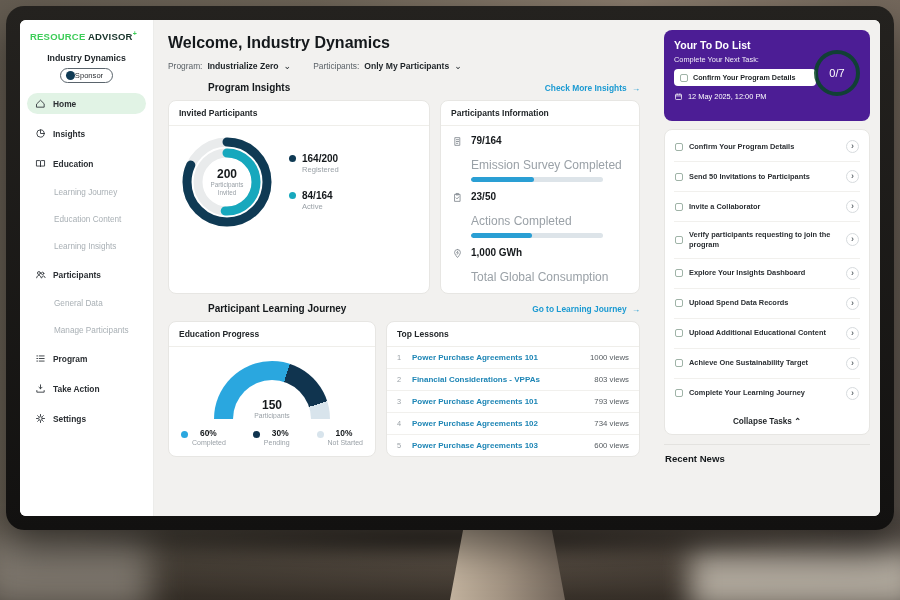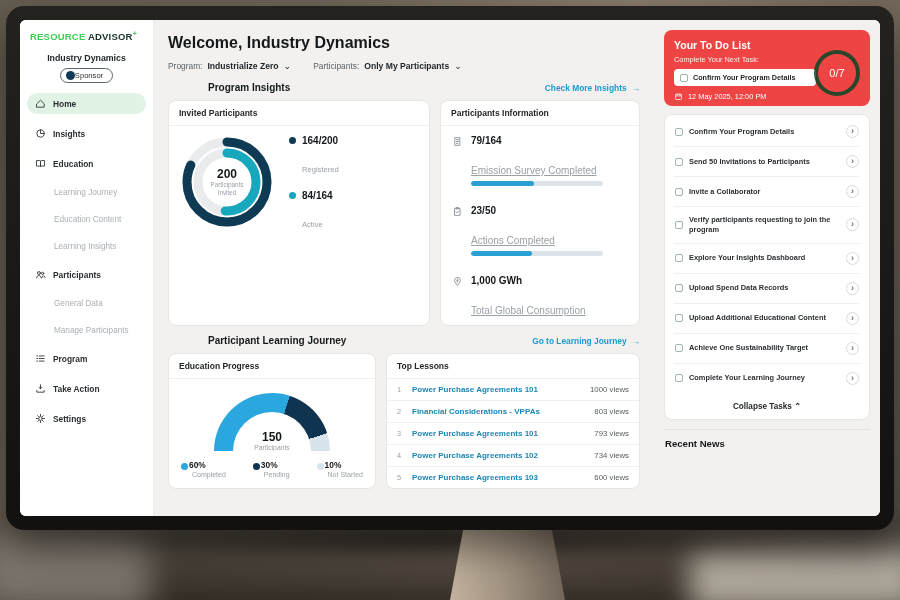--- a/index.html
+++ b/index.html
@@ -67,55 +67,55 @@
   .ring-track{fill:none;stroke:#e9ebec;stroke-width:9;}
   .ring{fill:none;stroke-width:9;stroke-linecap:round;}
   .ring.outer{stroke:#0f3a54;} .ring.inner{stroke:#17a8bd;}
   .donut-center{position:absolute;inset:0;display:flex;flex-direction:column;align-items:center;justify-content:center;text-align:center;}
   .donut-num{font-weight:bold;font-size:12px;color:#15191c;}
   .donut-lab{font-size:6.3px;color:#9aa1a7;width:44px;line-height:1.25;}
   .legend{display:flex;flex-direction:column;gap:16px;}
   .legend-item{display:flex;gap:6px;align-items:flex-start;}
   .dot{width:7px;height:7px;border-radius:50%;margin-top:2px;flex:none;background:#ccc;}
   .leg-val{font-weight:bold;font-size:10px;color:#15191c;}
-  .leg-lab{font-size:7.6px;color:#9aa1a7;margin-top:19px;}
-
-  
-  .pinfo-body{padding:9px 11px;display:flex;flex-direction:column;gap:19px;}
+  .leg-lab{font-size:7.6px;color:#9aa1a7;margin-top:1px;}
+
+  
+  .pinfo-body{padding:9px 11px;display:flex;flex-direction:column;gap:9px;}
   .pstat{display:flex;gap:8px;}
   .picon{width:11px;height:11px;flex:none;margin-top:1px;}
   .picon *{stroke:#8b9298;stroke-width:1;fill:none;stroke-linecap:round;stroke-linejoin:round;}
   .pstat-val{font-weight:bold;font-size:10px;color:#15191c;}
-  .pstat-lab{font-size:10px;color:#9aa1a7;margin-top:19px;text-decoration:underline;}
+  .pstat-lab{font-size:12px;color:#9aa1a7;margin-top:12px;}
   .pbar{width:132px;height:5px;border-radius:3px;background:#dde4e9;margin-top:5px;overflow:hidden;}
   .pbar-fill{height:100%;border-radius:3px;background:#2a9fd4;}
 
   
   .gauge-body{padding:8px 10px 6px;}
   .gauge{position:relative;width:116px;height:58px;overflow:hidden;margin:6px auto 2px;}
   .gauge-fill{width:116px;height:116px;border-radius:50%;}
   .gauge-hole{position:absolute;left:19px;top:19px;width:78px;height:78px;border-radius:50%;background:#fff;}
   .gauge-center{position:absolute;left:0;bottom:0;width:100%;text-align:center;}
   .g-num{font-weight:bold;font-size:12px;color:#15191c;}
   .g-lab{font-size:6.8px;color:#9aa1a7;}
   .gauge-legend{display:flex;justify-content:space-between;padding:7px 2px 2px;}
   .gl-item{display:flex;flex-direction:column;gap:1px;}
-  .gl-top{display:flex;align-items:center;gap:1px;font-weight:bold;font-size:8.4px;color:#15191c;}
+  .gl-top{display:flex;align-items:center;gap:12px;font-weight:bold;font-size:8.4px;color:#15191c;}
   .gl-lab{font-size:7px;color:#9aa1a7;padding-left:11px;}
 
   
   .lesson{display:flex;align-items:center;gap:7px;padding:6px 10px;border-bottom:1px solid #f1f0ed;}
   .lesson:last-child{border-bottom:none;}
   .lesson-rank{color:#9aa1a7;font-size:7.4px;width:8px;flex:none;}
   .lesson-name{color:#1d85b5;font-weight:bold;font-size:8px;flex:1;cursor:pointer;}
   .lesson-views{color:#565c61;font-size:7.8px;white-space:nowrap;}
 
   
   .todo-panel{width:226px;min-width:226px;background:#f2f1ef;padding:10px 10px 6px;display:flex;flex-direction:column;gap:8px;}
-  .todo-green{background:#ef4444;border-radius:8px;padding:9px 10px 5px;color:#fff;position:relative;}
+  .todo-green{background:#4c1d95;border-radius:8px;padding:9px 10px 20px;color:#fff;position:relative;}
   .todo-title{font-weight:bold;font-size:10.5px;}
   .todo-sub{font-size:7.4px;margin:4px 0 5px;opacity:.92;}
   .todo-next{background:#fff;color:#1f2326;border-radius:4px;padding:4px 6px;display:flex;align-items:center;gap:5px;
     font-size:7.2px;font-weight:bold;width:142px;cursor:pointer;}
   .check{width:8px;height:8px;border:1px solid #9fb3a7;border-radius:2px;background:#fff;flex:none;cursor:pointer;}
   .todo-date{display:flex;gap:5px;align-items:center;font-size:7.4px;margin-top:6px;}
   .cal-icon{width:9px;height:9px;} .cal-icon *{stroke:#fff;stroke-width:1;fill:none;}
   .todo-ring{position:absolute;right:10px;top:20px;width:46px;height:46px;border-radius:50%;
     border:4px solid rgba(7,70,36,.85);display:flex;align-items:center;justify-content:center;
     font-weight:normal;font-size:11px;color:#fff;}

